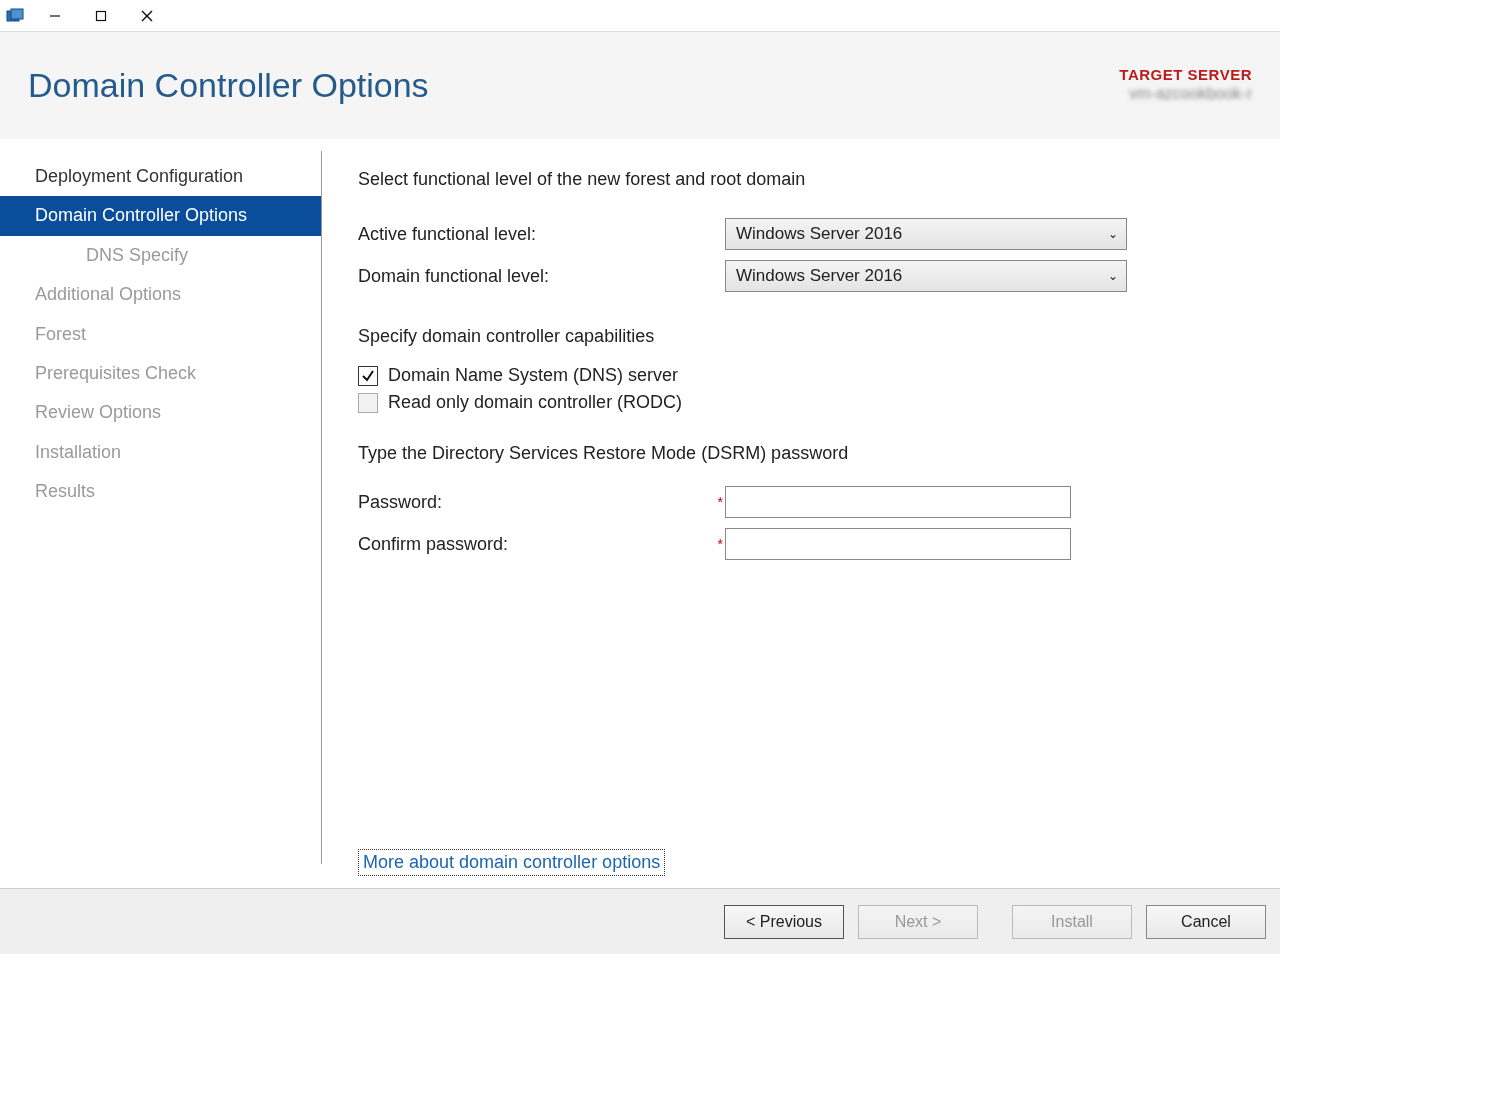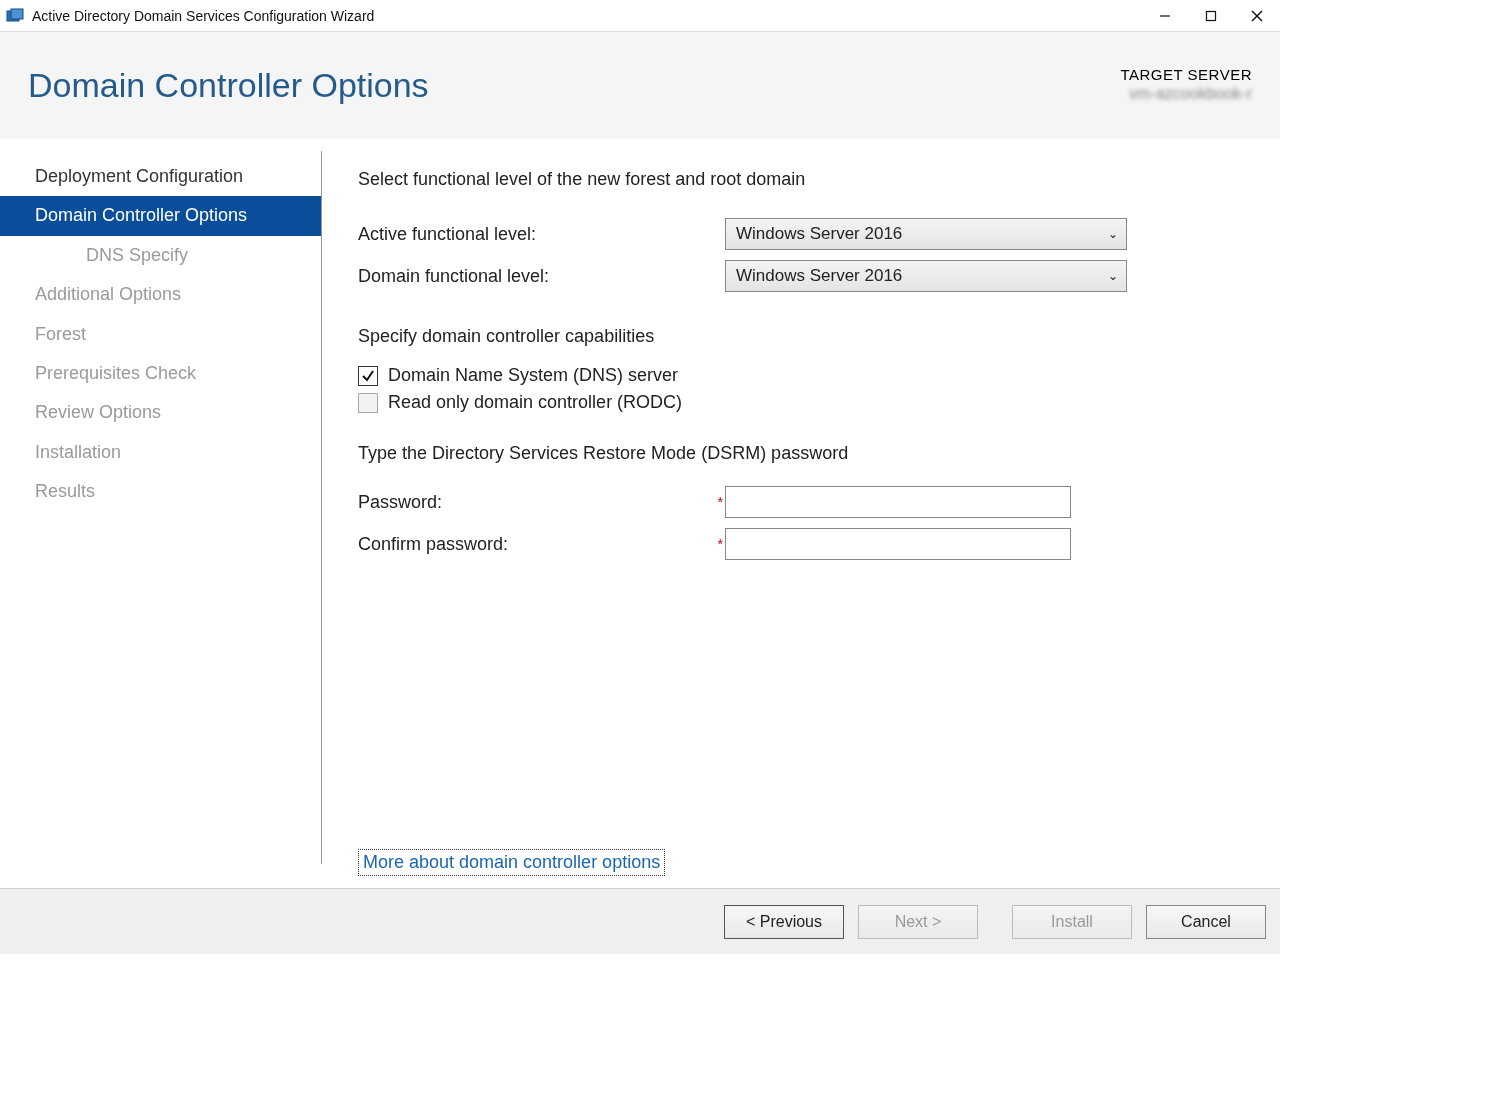--- a/index.html
+++ b/index.html
@@ -55,23 +55,23 @@
     margin: 0;
     font-size: 34px;
     font-weight: 300;
     color: #255a8c;
   }
   .target {
     text-align: right;
     font-size: 15px;
   }
   .target .tlabel {
-    font-weight: 400;
+    font-weight: 700;
     letter-spacing: .5px;
-    color: #000000;
+    color: #b91c1c;
   }
   .target .tval {
     color: #888;
     filter: blur(2px);
     font-size:16px; margin-top:2px;
   }
   
   .body {
     flex: 1;
     display: flex;
@@ -189,21 +189,20 @@
 
 <div class="window">
 
   <div class="titlebar">
     <span class="appicon">
       <svg viewBox="0 0 18 18">
         <rect x="1" y="4" width="12" height="10" fill="#2b6cb0" stroke="#104a84"></rect>
         <rect x="5" y="2" width="12" height="10" fill="#4f90d0" stroke="#104a84"></rect>
       </svg>
     </span>
-    <span class="title">Active Directory Domain Services Configuration Wizard</span>
     <div class="winbtns">
       <div class="winbtn">
         <svg viewBox="0 0 12 12">
             <line x1="1" y1="6" x2="11" y2="6" stroke="#111" stroke-width="1.2"></line>
           </svg>
       </div>
       <div class="winbtn">
         <svg viewBox="0 0 12 12">
             <rect x="1.5" y="1.5" width="9" height="9" fill="none" stroke="#111" stroke-width="1.2"></rect>
           </svg>

